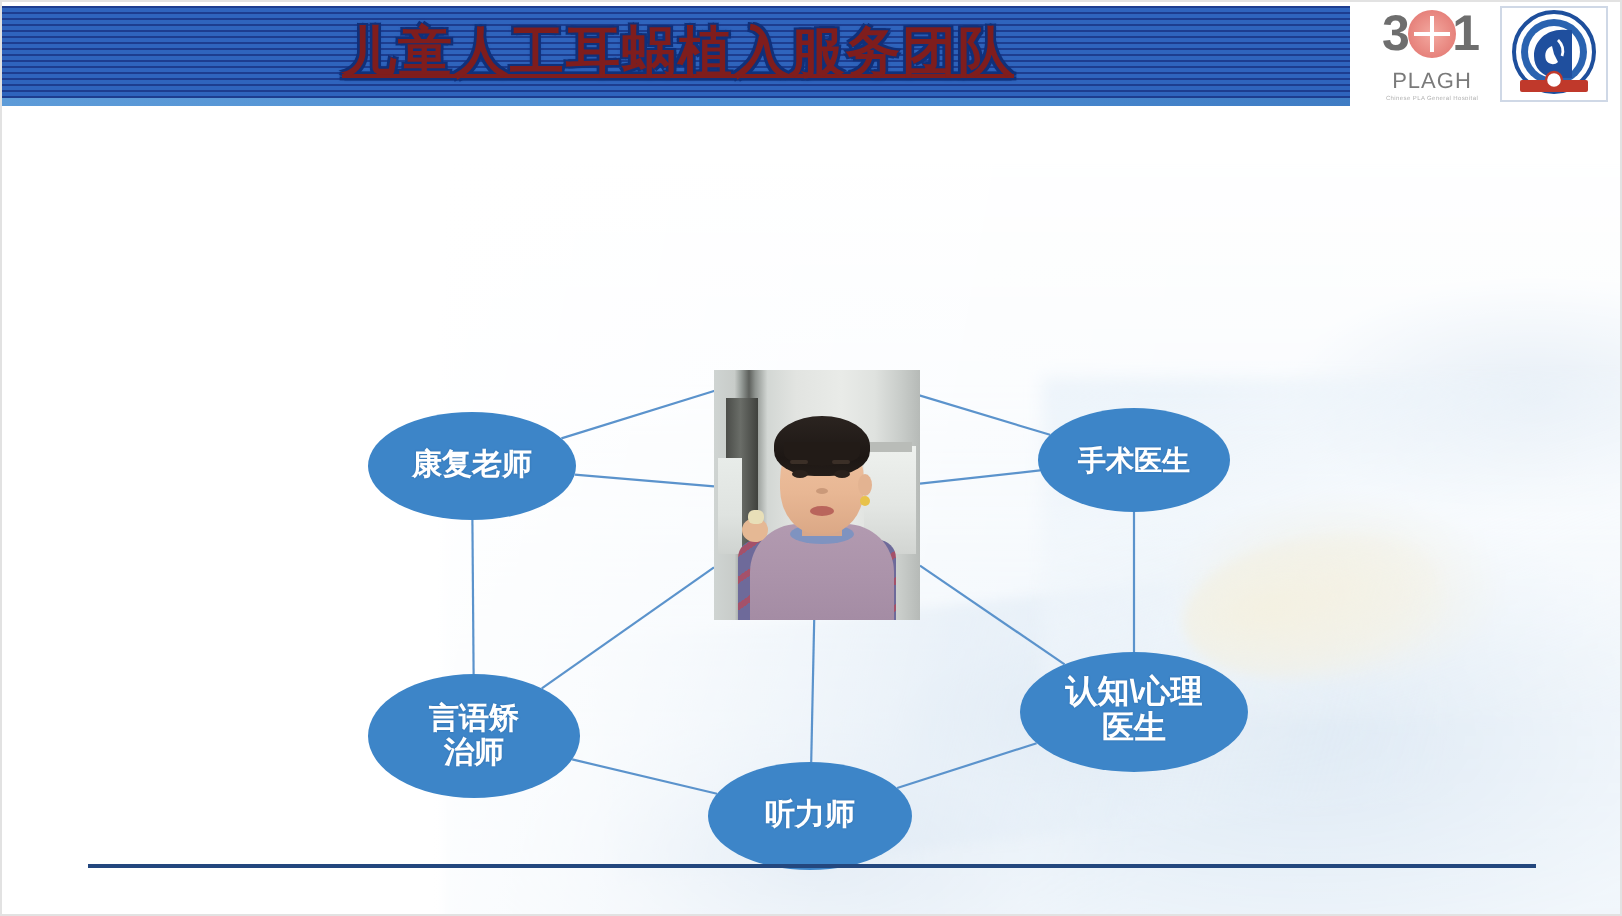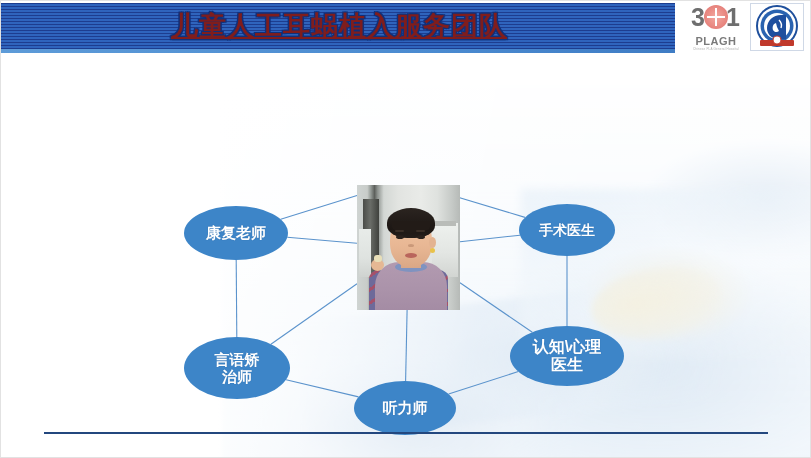--- a/index.html
+++ b/index.html
@@ -198,21 +198,21 @@
     background: #ffffff;
   }
   .logo-301 .cross-circle::before {
     left: 11px; top: 3px; width: 2px; height: 18px;
   }
   .logo-301 .cross-circle::after {
     left: 3px; top: 11px; width: 18px; height: 2px;
   }
   .logo-301 .plagh {
     font-size: 11px;
-    font-weight: bold;
+    font-weight: normal;
     letter-spacing: 0.5px;
     color: #7a7a7a;
     line-height: 11px;
     margin-top: 15px;
     text-align: right;
   }
   .logo-301 .plagh-sub {
     font-size: 3px;
     color: #b0b0b0;
     line-height: 4px;

